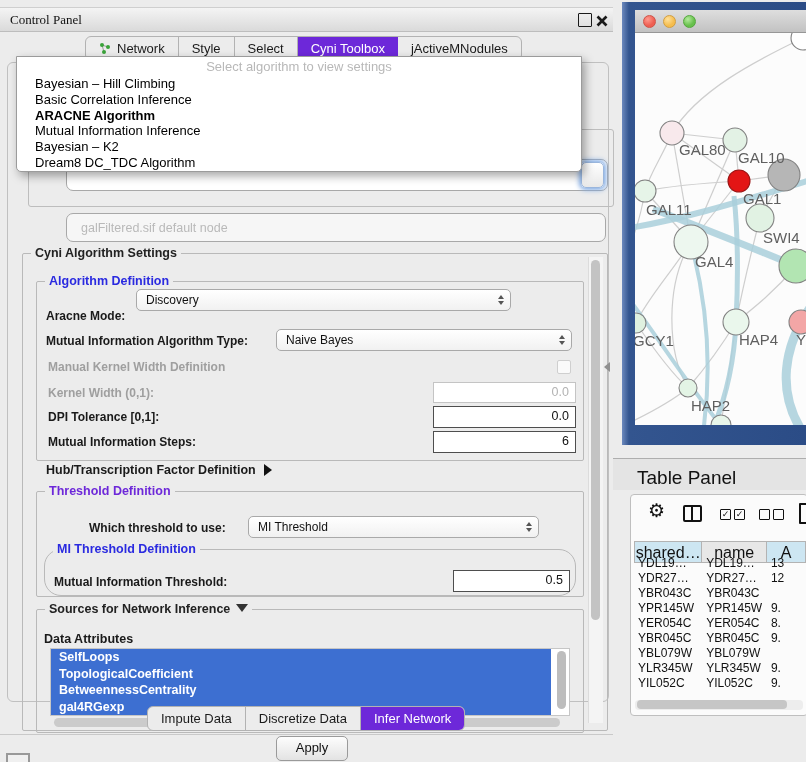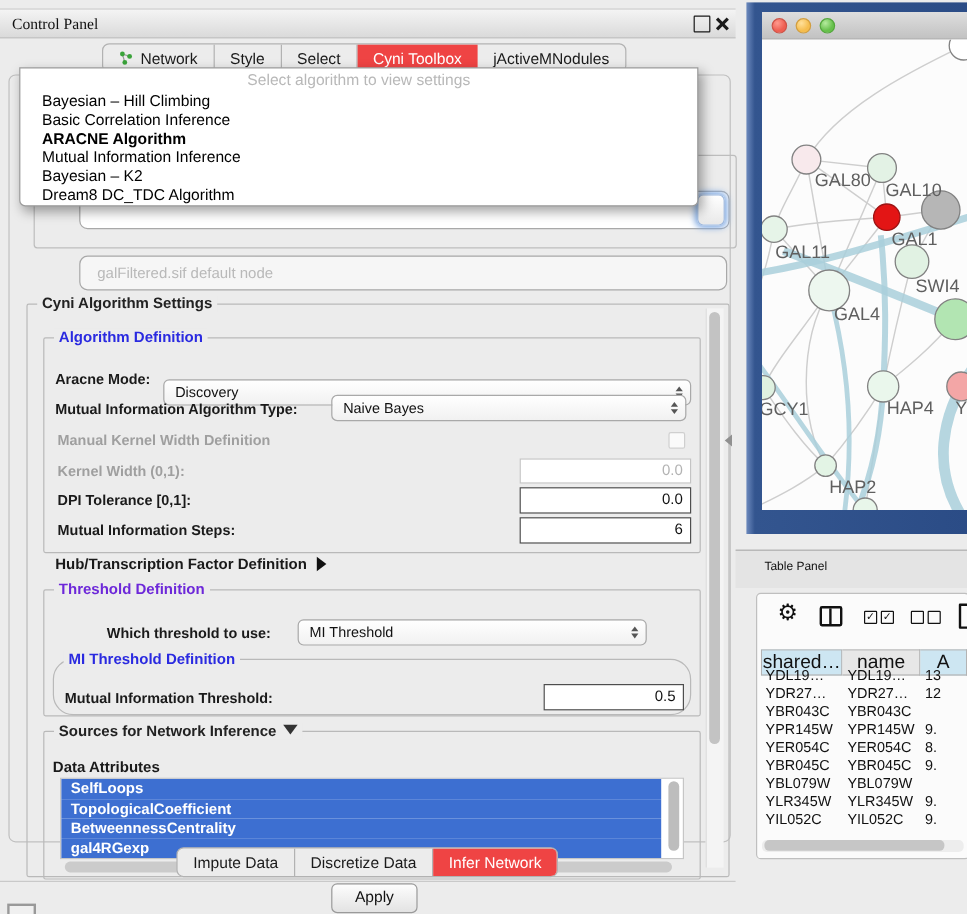--- a/index.html
+++ b/index.html
@@ -9,21 +9,21 @@
   #control-panel{left:0;top:0;width:613px;height:734px;background:#ececec;border-bottom:1px solid #c9c9c9;}
   #cp-titlebar{left:0;top:7px;width:613px;height:23px;background:linear-gradient(#f4f4f4,#dadada);border-top:1px solid #cfcfcf;border-bottom:1px solid #bdbdbd;font-family:Liberation Serif, serif;}
   #cp-title{left:10px;top:4px;font-size:13px;color:#111;}
   .win-btn{top:5px;width:12px;height:12px;}
   #float-btn{left:578px;border:1.6px solid #1a1a1a;border-radius:1px;}
   #close-btn{left:596px;}
   
   .tabbar{display:flex;height:23px;border:1px solid #b2b2b2;border-radius:6px;overflow:hidden;background:#ececec;}
   .seg{display:flex;align-items:center;padding:0 13px;font-size:13px;color:#1a1a1a;border-right:1px solid #b2b2b2;white-space:nowrap;}
   .seg:last-child{border-right:none;}
-  .seg.sel{background:#ef4444;color:#fff;border-right:none;}
+  .seg.sel{background:#6d28d9;color:#fff;border-right:none;}
   .seg .ticon{margin-right:6px;display:inline-flex;}
   #top-tabs{left:85px;top:36px;}
   #bottom-tabs{left:147px;top:706px;}
   
   #cp-content{left:7px;top:62px;width:600px;height:638px;border:1px solid #c0c0c0;border-radius:6px;background:#ececec;}
   
   .bg-grp{left:20px;top:66px;width:584px;height:76px;border:1px solid #bdbdbd;border-radius:3px;}
   .bg-combo1{left:58px;top:96px;width:540px;height:30px;border:1px solid #a8a8a8;border-radius:7px;background:#fff;}
   .bg-combo1 .focus-stepper{position:absolute;right:3px;top:2px;width:21px;height:24px;border-radius:5px;background:linear-gradient(#fff,#e8e8e8);border:1px solid #9ab6dd;box-shadow:0 0 5px 2px #7fa9e2;}
   .bg-combo2{left:58px;top:150px;width:540px;height:29px;border:1px solid #a8a8a8;border-radius:7px;background:#f6f6f6;color:#b9b9b9;font-size:12.5px;display:flex;align-items:center;padding-left:14px;box-sizing:border-box;}
@@ -67,21 +67,21 @@
   #net-window{left:622px;top:2px;width:184px;height:443px;background:linear-gradient(to right,#6c89bd 0px,#33558f 7px,#2b4c86 100%);}
   #net-inner{left:635px;top:10px;width:171px;height:415px;background:#fff;}
   #net-titlebar{left:0;top:0;width:171px;height:23px;background:linear-gradient(#dedede,#c2c2c2);border-bottom:1px solid #979797;display:flex;align-items:center;padding-left:8px;box-sizing:border-box;}
   .tl{width:13px;height:13px;border-radius:50%;margin-right:7px;box-sizing:border-box;}
   #tl-red{background:radial-gradient(circle at 35% 30%,#ff9a8e,#ee5f52 60%);border:1px solid #ce5347;}
   #tl-yellow{background:radial-gradient(circle at 35% 30%,#ffe09a,#f5bd4e 60%);border:1px solid #d29e3f;}
   #tl-green{background:radial-gradient(circle at 35% 30%,#b5eb9e,#67c04c 60%);border:1px solid #53a73c;}
   #net-canvas{left:0;top:23px;width:171px;height:392px;background:#fcfcfc;overflow:hidden;}
   
   #table-panel-bar{left:613px;top:458px;width:193px;height:31px;background:#e4e4e4;border-top:1px solid #aeaeae;}
-  #table-panel-title{left:24px;top:8px;font-size:10px;color:#111;}
+  #table-panel-title{left:24px;top:8px;font-size:19px;color:#111;}
   #table-card{left:630px;top:494px;width:176px;height:220px;background:#fbfbfb;border:1px solid #bfbfbf;border-radius:4px;overflow:hidden;}
   .tb-icon{position:absolute;top:10px;}
   #gear-icon{left:17px;font-size:19px;color:#111;top:4px;}
   #cols-icon{left:52px;width:15px;height:13px;border:2px solid #111;border-radius:2px;}
   #cols-icon:after{content:"";position:absolute;left:5.5px;top:0;width:2px;height:13px;background:#111;}
   .cb{position:absolute;top:14px;width:9px;height:9px;border:1.5px solid #111;border-radius:1px;font-size:9px;line-height:8px;text-align:center;color:#111;}
   #page-icon{left:168px;top:8px;width:12px;height:17px;border:2px solid #111;border-radius:1px;background:#fbfbfb;}
   #tbl{left:3px;top:46px;width:172px;height:157px;overflow:hidden;font-size:12px;color:#111;}
   .tr{display:flex;height:15px;line-height:15px;}
   .th{height:22px;line-height:22px;text-align:center;border:1px solid #b3b3b3;border-left:none;box-sizing:border-box;font-size:16px;}
@@ -146,21 +146,21 @@
       <span class="gt">Cyni Algorithm Settings</span>
     </div>
     <div id="cyni-vscroll" class="abs">
         <div class="thumb"></div>
       </div>
 
     <div class="grp" style="left:28px;top:218px;width:546px;height:178px;">
       <span class="gt blue">Algorithm Definition</span>
     </div>
     <div class="lbl" style="left:38px;top:246px;">Aracne Mode:</div>
-    <div class="combo" style="left:128px;top:253px;width:440px;">
+    <div class="combo" style="left:128px;top:226px;width:375px;">
       <span>Discovery</span>
       <span class="stepper">
           <span class="tri-up"></span>
           <span class="tri-down"></span>
         </span>
     </div>
     <div class="lbl" style="left:38px;top:271px;">Mutual Information Algorithm Type:</div>
     <div class="combo" style="left:268px;top:266px;width:296px;">
       <span>Naive Bayes</span>
       <span class="stepper">

